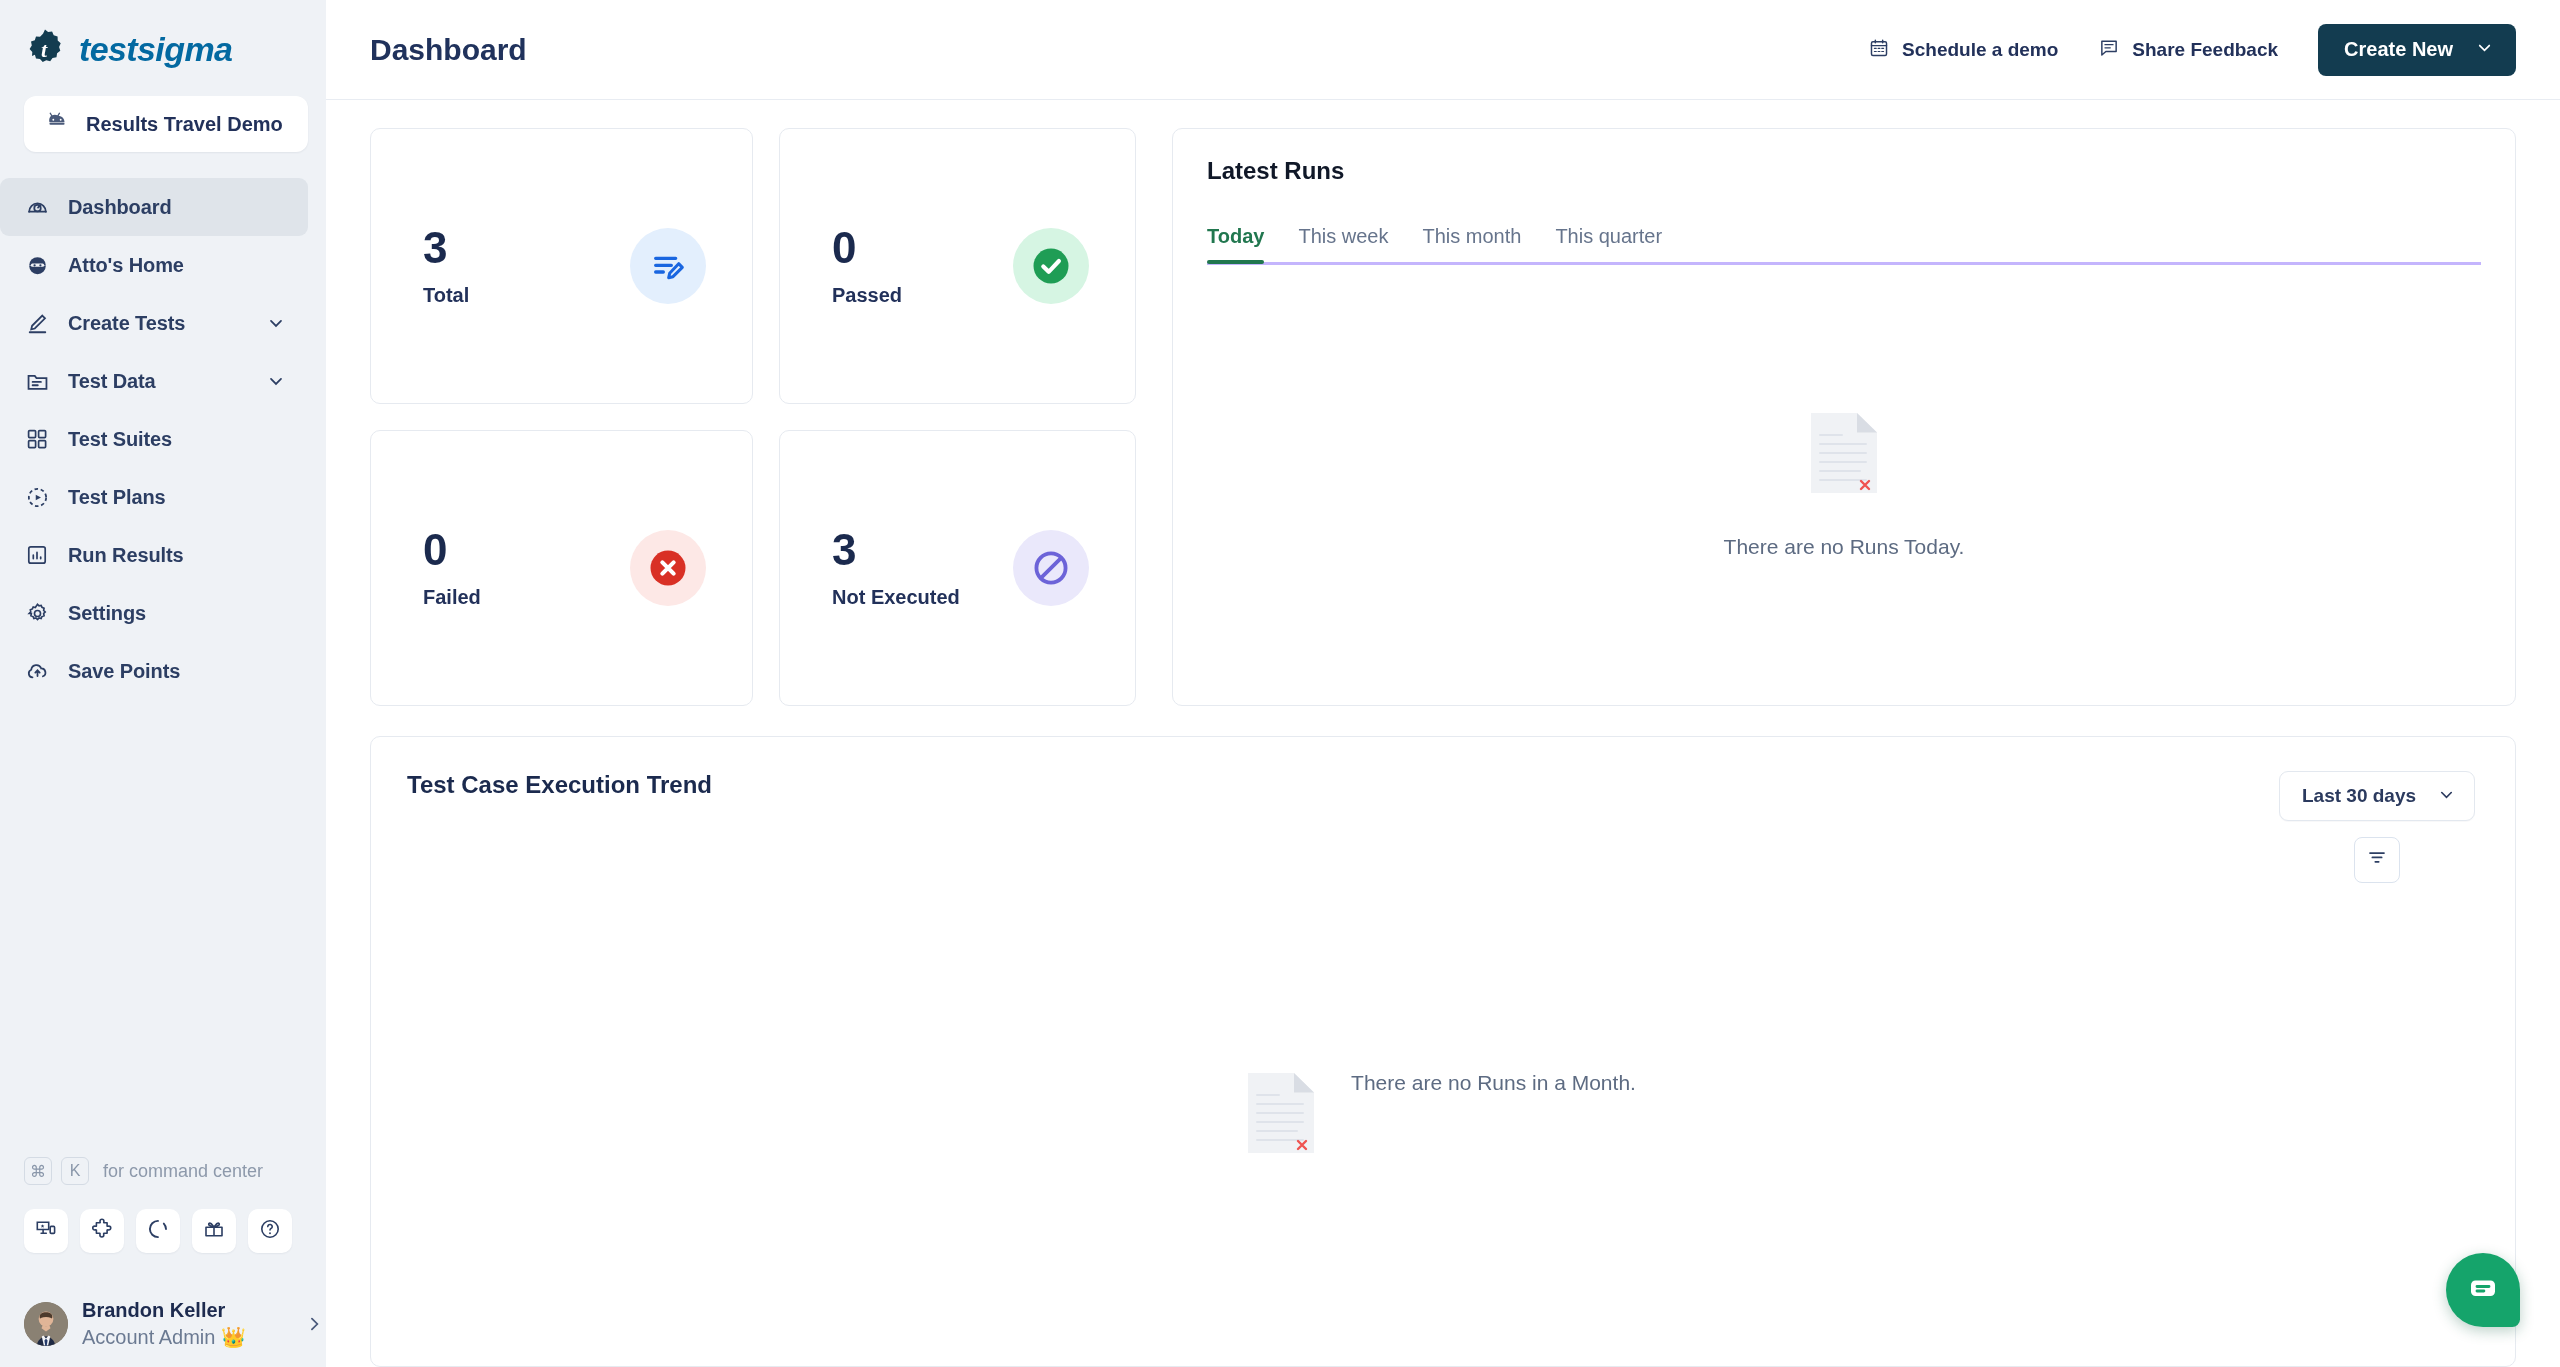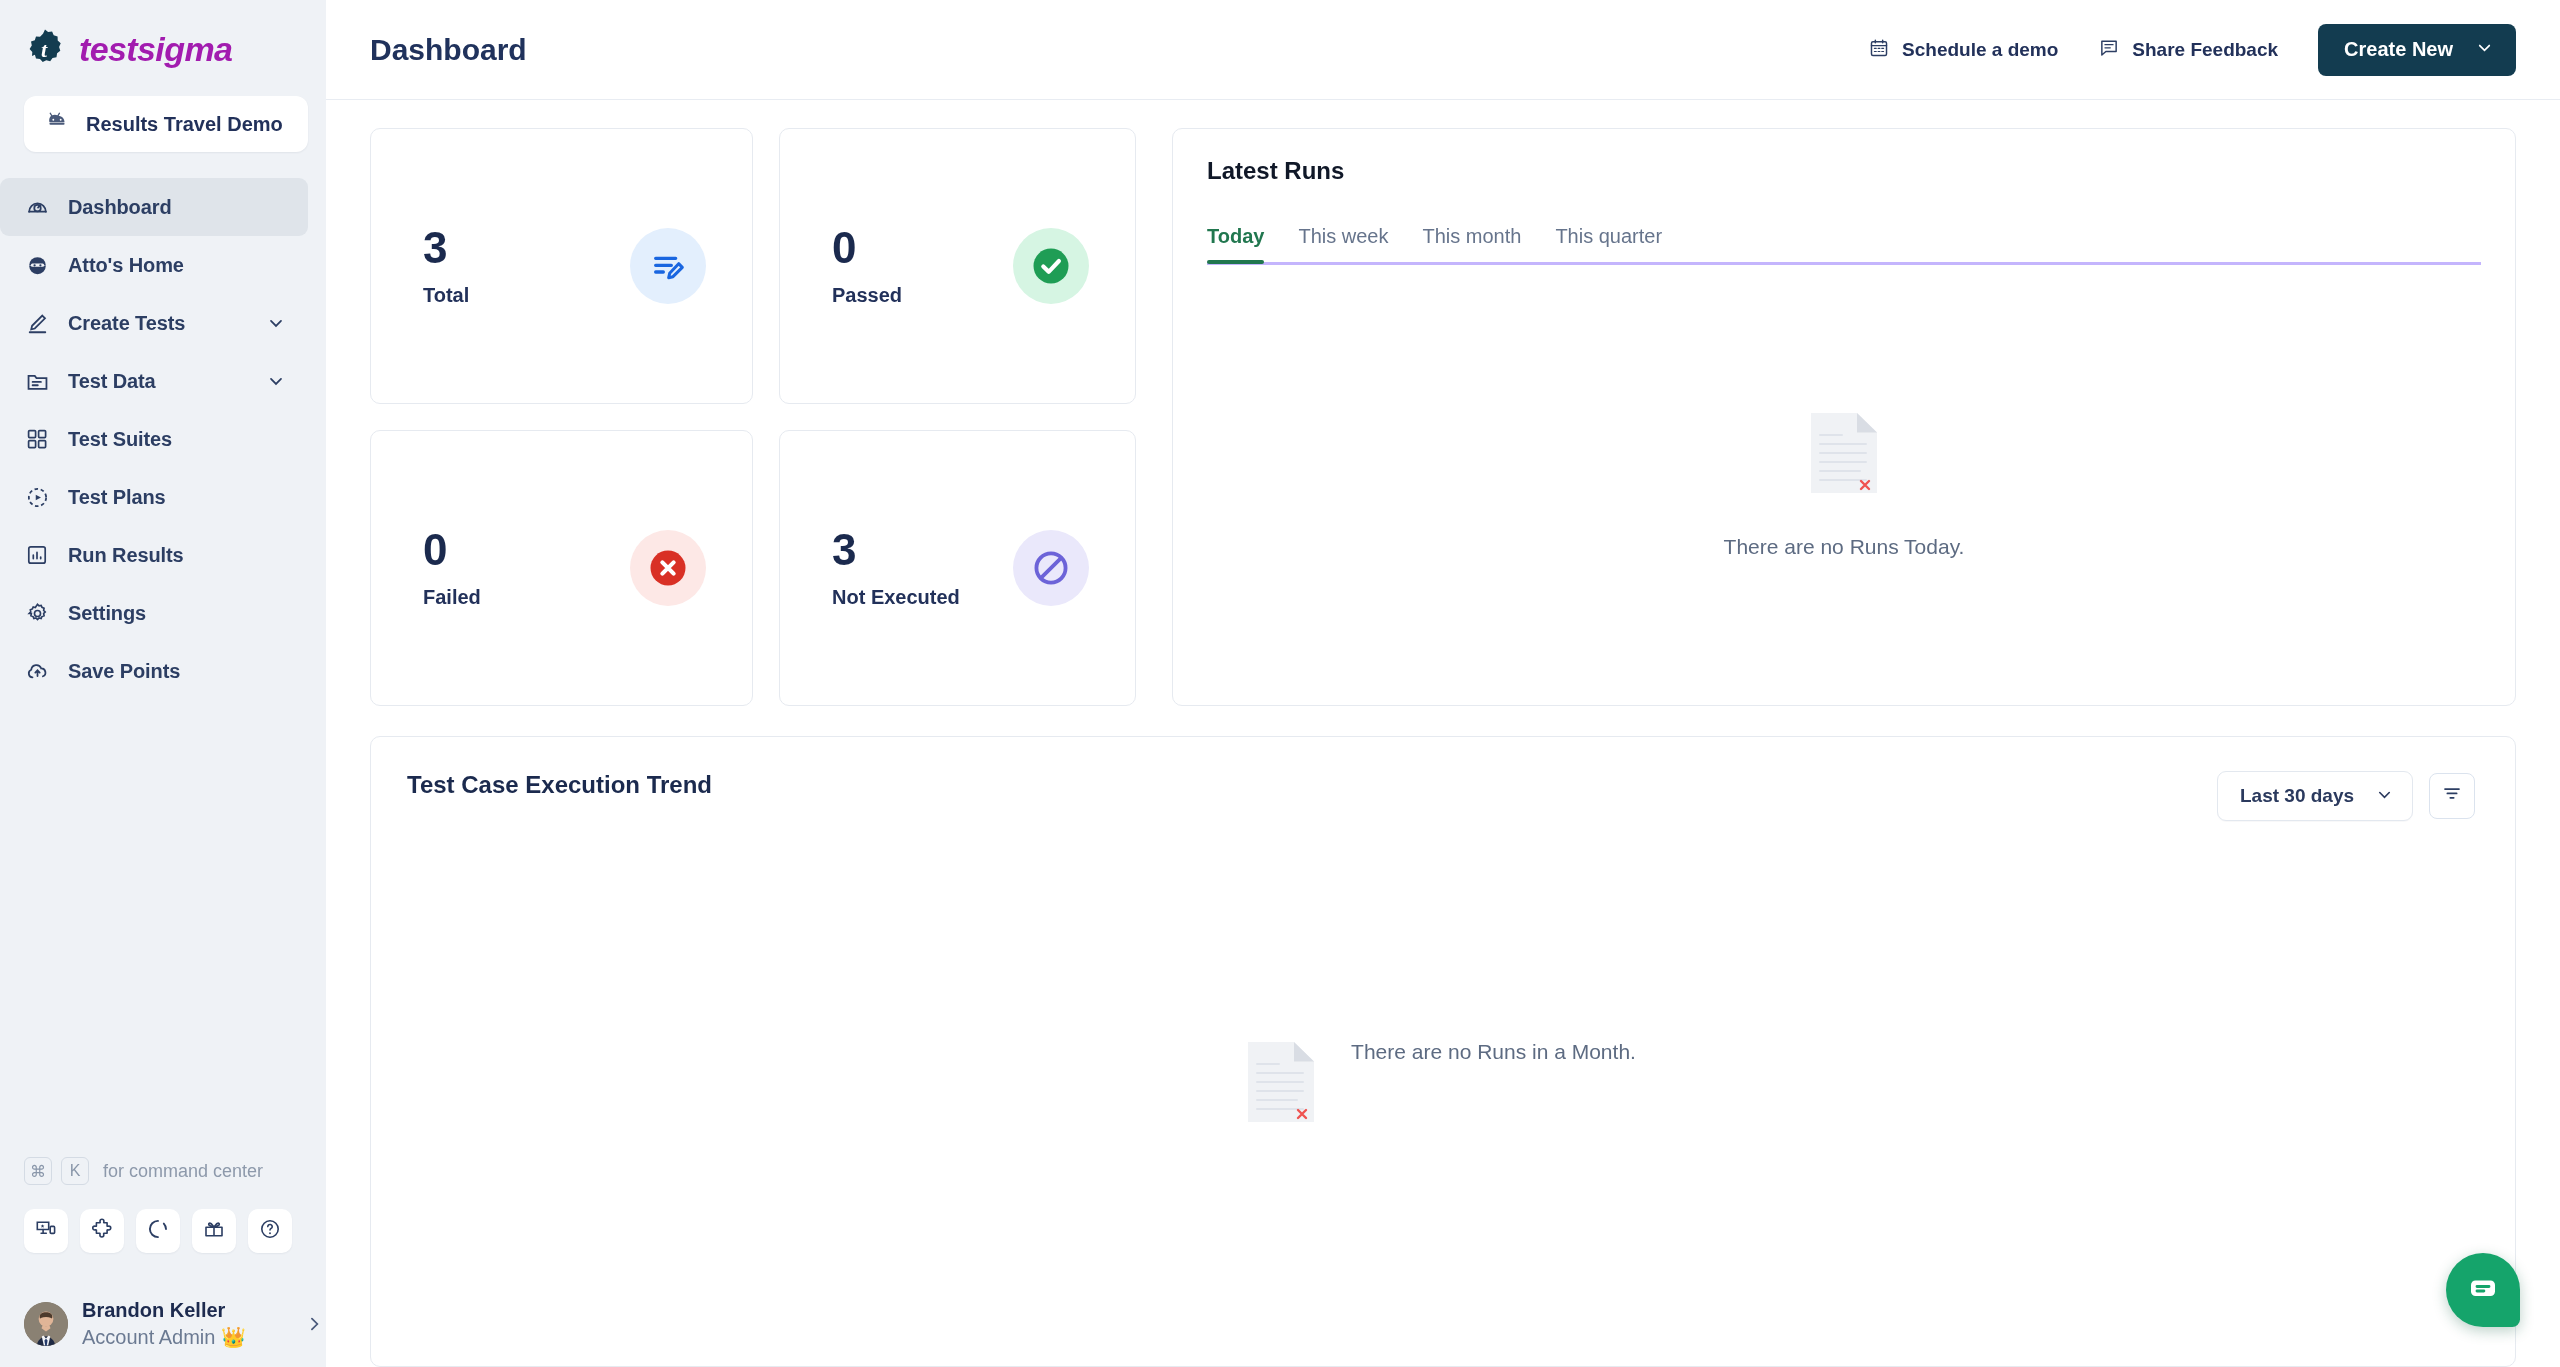--- a/index.html
+++ b/index.html
@@ -28,21 +28,21 @@
     align-items: center;
     gap: 13px;
     padding: 22px 0 0 24px;
     height: 76px;
   }
   .brand-logo { width: 42px; height: 42px; flex: 0 0 42px; }
   .brand-word {
     font-size: 34px;
     font-style: italic;
     font-weight: bold;
-    color: #a21caf;
+    color: #0369a1;
     letter-spacing: -0.6px;
   }
 
   .project-card {
     margin: 20px 18px 0 24px;
     background: #ffffff;
     border-radius: 12px;
     height: 56px;
     display: flex;
     align-items: center;
@@ -221,21 +221,21 @@
     background: #ffffff;
     flex: 1;
     min-height: 0;
     display: flex;
     flex-direction: column;
     padding: 34px 40px 0 36px;
     margin-bottom: 0;
   }
   .trend-head { display: flex; align-items: flex-start; }
   .trend-title { font-size: 24px; font-weight: bold; color: #1b2a4e; }
-  .trend-controls { margin-left: auto; display: flex; align-items: center; gap: 16px; }
+  .trend-controls { margin-left: auto; display: flex; align-items: center; gap: 16px; flex-direction: column; }
   .range-select {
     height: 50px;
     min-width: 196px;
     border: 1px solid #e3e8ef;
     border-radius: 9px;
     background: #fff;
     display: flex;
     align-items: center;
     justify-content: space-between;
     padding: 0 18px 0 22px;

